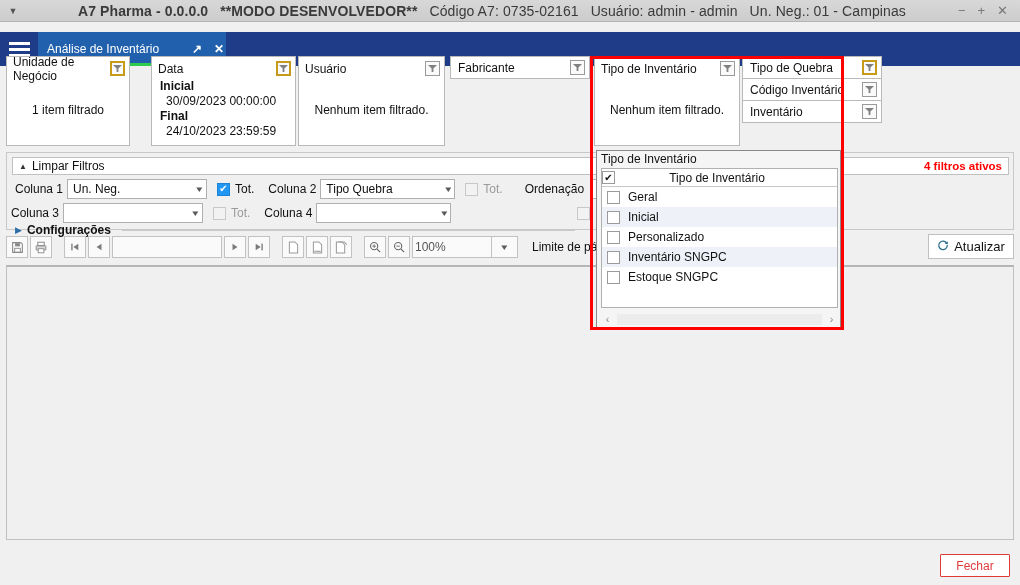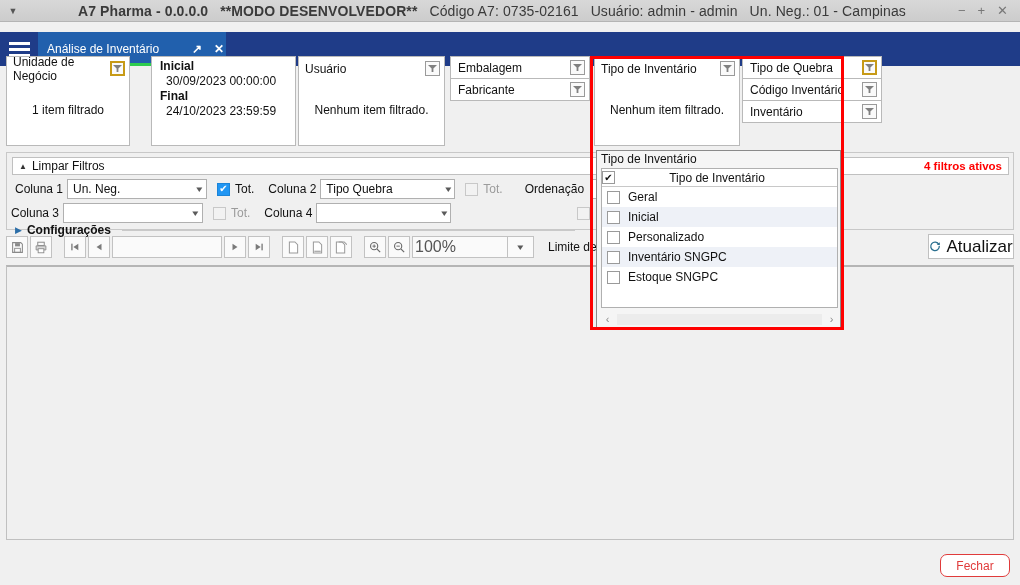--- a/index.html
+++ b/index.html
@@ -126,50 +126,50 @@
   .cfgtoggle .line { flex:1; height:1px; background:#c9c9c9; margin-left:6px; }
 
   
   .rtoolbar { position:absolute; left:6px; top:232px; width:1008px; height:30px; display:flex; align-items:center; }
   .tbtn {
     width:22px; height:22px; border:1px solid #c2c2c2; background:#fafafa;
     display:flex; align-items:center; justify-content:center; margin-right:2px;
   }
   .pagebox { width:110px; height:22px; border:1px solid #c2c2c2; background:#fafafa; margin-right:2px; }
   .zoombox {
-    width:96px; height:22px; border:1px solid #c2c2c2; background:#fafafa;
-    display:flex; align-items:center; justify-content:flex-end; font-size:16px; color:#555; padding-right:4px;
+    width:80px; height:22px; border:1px solid #c2c2c2; background:#fafafa;
+    display:flex; align-items:center; justify-content:flex-end; font-size:12px; color:#555; padding-right:4px;
   }
   .zoomchev { width:26px; height:22px; border:1px solid #c2c2c2; border-left:none;
     background:#fafafa; display:flex; align-items:center; justify-content:center; }
   .limitlbl { font-size:12px; color:#111; margin-left:14px; margin-right:6px; }
   .limitinput {
     width:52px; height:22px; border:1px solid #9a9a9a; background:#fff;
     display:flex; align-items:center; justify-content:flex-end; padding-right:5px; font-size:12px;
   }
   .spin { width:18px; height:22px; border:1px solid #9a9a9a; border-left:none; background:#fafafa;
     display:flex; align-items:center; justify-content:center; color:#555; font-size:10px; }
   .atualizar {
     position:absolute; right:0; top:2px; width:86px; height:25px;
     background:#fff; border:1px solid #c0c0c0;
     display:flex; align-items:center; justify-content:center; gap:5px;
-    font-size:17px; color:#111;
+    font-size:13px; color:#111;
   }
 
   
   .canvas {
     position:absolute; left:6px; top:265px; width:1008px; height:275px;
     background:#f0f0f0; border:1px solid #c0c0c0; border-top:2px solid #b5b5b5;
   }
 
   
   .footer { position:absolute; left:0; top:546px; width:1020px; height:39px; background:#f0f0f0; }
   .fechar {
     position:absolute; right:10px; top:8px; width:70px; height:23px;
-    border:1px solid #e03b3b; background:#fff; border-radius:7px;
+    border:1px solid #e03b3b; background:#fff; border-radius:1px;
     display:flex; align-items:center; justify-content:center;
     color:#e03b3b; font-size:12px;
   }
 
   
   .popup {
     position:absolute; left:596px; top:150px; width:245px; height:180px;
     background:#f5f5f5; border:1px solid #8a8a8a;
     z-index: 50;
   }
@@ -249,20 +249,28 @@
         <span class="funnel active">
           <svg width="9" height="9" viewBox="0 0 10 10">
               <polygon points="0,1 10,1 6,5 6,9 4,9 4,5" fill="#808080"></polygon>
             </svg>
         </span>
       </div>
       <div class="fcard-body">1 item filtrado</div>
     </div>
 
     <div class="fcard" style="left:151px; width:145px;">
+      <div class="fcard-head">
+        <span class="fcard-title">Data</span>
+        <span class="funnel active">
+          <svg width="9" height="9" viewBox="0 0 10 10">
+              <polygon points="0,1 10,1 6,5 6,9 4,9 4,5" fill="#808080"></polygon>
+            </svg>
+        </span>
+      </div>
       <div class="fcard-body lefted">
         <div class="bold">Inicial</div>
         <div class="val">30/09/2023 00:00:00</div>
         <div class="bold">Final</div>
         <div class="val">24/10/2023 23:59:59</div>
       </div>
     </div>
 
     <div class="fcard" style="left:298px; width:147px;">
       <div class="fcard-head">
@@ -270,28 +278,20 @@
         <span class="funnel">
           <svg width="9" height="9" viewBox="0 0 10 10">
               <polygon points="0,1 10,1 6,5 6,9 4,9 4,5" fill="#808080"></polygon>
             </svg>
         </span>
       </div>
       <div class="fcard-body">Nenhum item filtrado.</div>
     </div>
 
     <div class="fstack" style="left:450px; width:140px;">
-      <div class="fitem">
-        <span>Embalagem</span>
-        <span class="funnel">
-          <svg width="9" height="9" viewBox="0 0 10 10">
-              <polygon points="0,1 10,1 6,5 6,9 4,9 4,5" fill="#808080"></polygon>
-            </svg>
-        </span>
-      </div>
       <div class="fitem">
         <span>Fabricante</span>
         <span class="funnel">
           <svg width="9" height="9" viewBox="0 0 10 10">
               <polygon points="0,1 10,1 6,5 6,9 4,9 4,5" fill="#808080"></polygon>
             </svg>
         </span>
       </div>
     </div>
 

